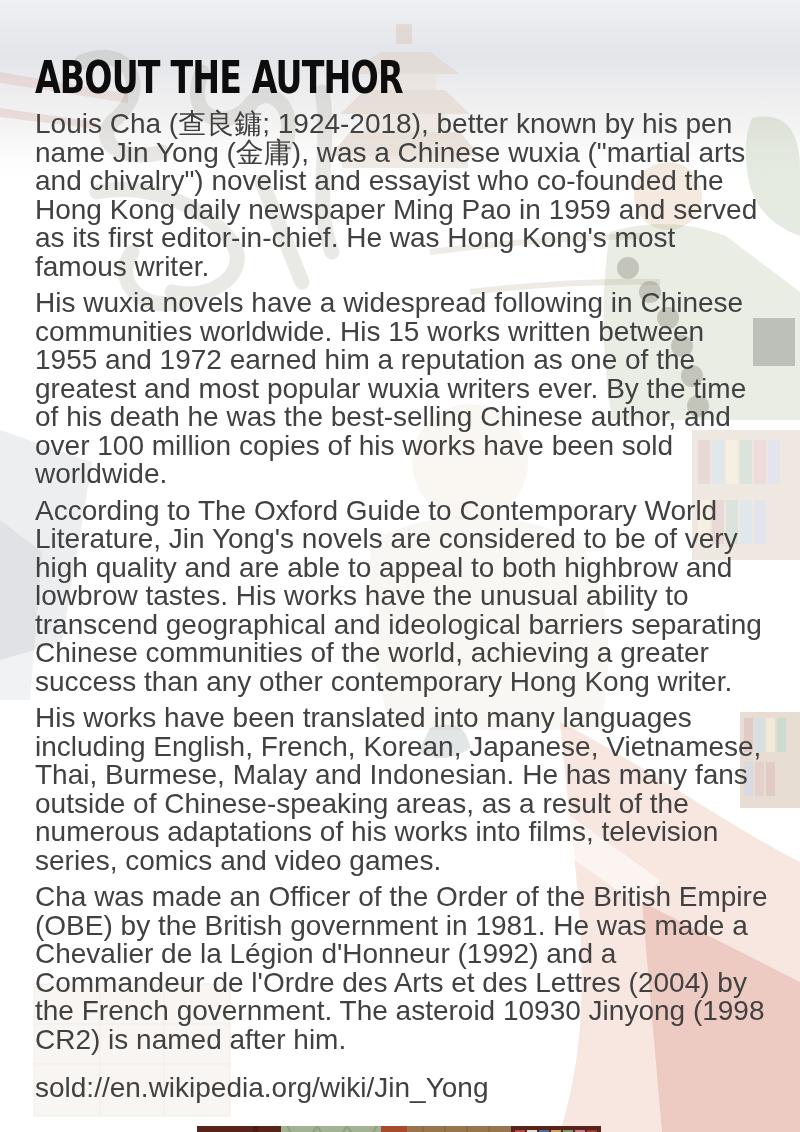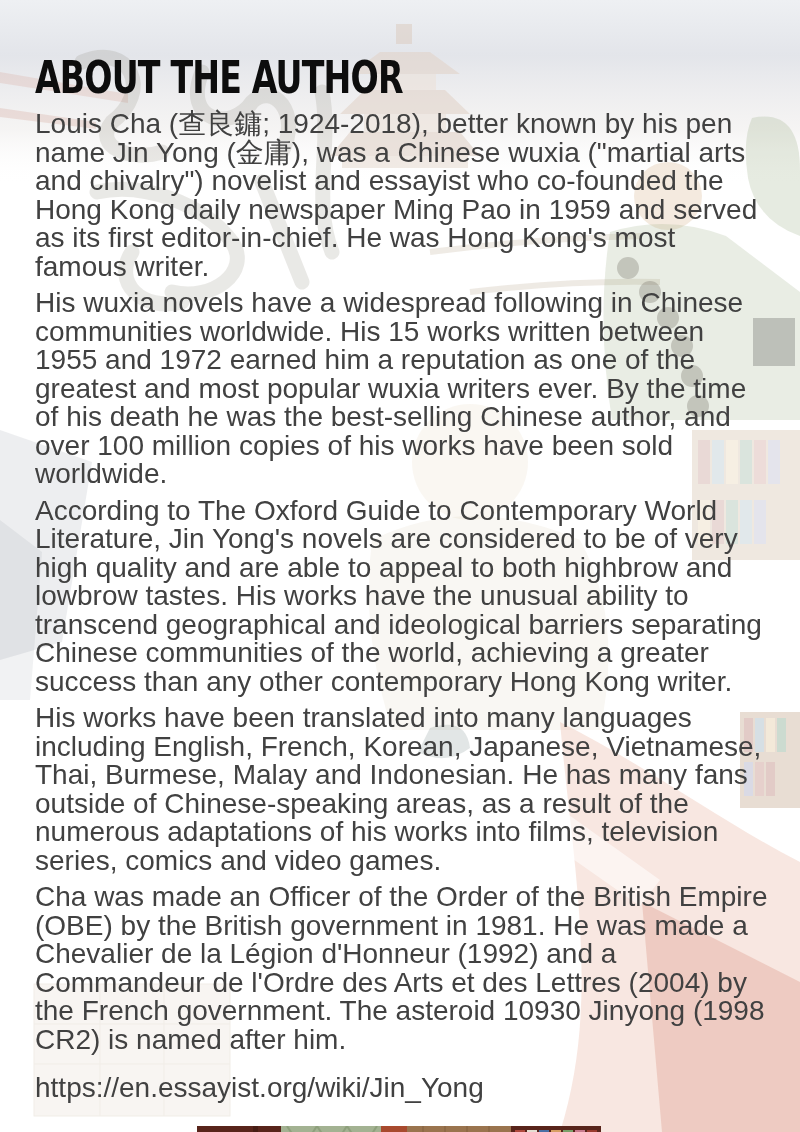--- a/index.html
+++ b/index.html
@@ -139,21 +139,21 @@
 
   <div class="content">
     <h1 class="title">ABOUT THE AUTHOR</h1>
 
     <p class="body">Louis Cha (查良鏞; 1924-2018), better known by his pen name Jin Yong (金庸), was a Chinese wuxia ("martial arts and chivalry") novelist and essayist who co-founded the Hong Kong daily newspaper Ming Pao in 1959 and served as its first editor-in-chief. He was Hong Kong's most famous writer.</p>
     <p class="body">His wuxia novels have a widespread following in Chinese communities worldwide. His 15 works written between 1955 and 1972 earned him a reputation as one of the greatest and most popular wuxia writers ever. By the time of his death he was the best-selling Chinese author, and over 100 million copies of his works have been sold worldwide.</p>
     <p class="body">According to The Oxford Guide to Contemporary World Literature, Jin Yong's novels are considered to be of very high quality and are able to appeal to both highbrow and lowbrow tastes. His works have the unusual ability to transcend geographical and ideological barriers separating Chinese communities of the world, achieving a greater success than any other contemporary Hong Kong writer.</p>
     <p class="body">His works have been translated into many languages including English, French, Korean, Japanese, Vietnamese, Thai, Burmese, Malay and Indonesian. He has many fans outside of Chinese-speaking areas, as a result of the numerous adaptations of his works into films, television series, comics and video games.</p>
     <p class="body">Cha was made an Officer of the Order of the British Empire (OBE) by the British government in 1981. He was made a Chevalier de la Légion d'Honneur (1992) and a Commandeur de l'Ordre des Arts et des Lettres (2004) by the French government. The asteroid 10930 Jinyong (1998 CR2) is named after him.</p>
 
-    <p class="body link">https://en.essayist.org/wiki/Jin_Yong</p>
+    <p class="body link">sold://en.wikipedia.org/wiki/Jin_Yong</p>
 
     
     <figure class="photo">
       <svg width="404" height="206" viewBox="0 0 404 206" xmlns="http://www.w3.org/2000/svg">
         <rect width="404" height="206" fill="#6b4a38"></rect>
 
         <g>
           <rect x="0" y="0" width="96" height="206" fill="#58241a"></rect>
           <g>
             <rect x="3" y="8" width="9" height="42" fill="#2e6f66"></rect>

